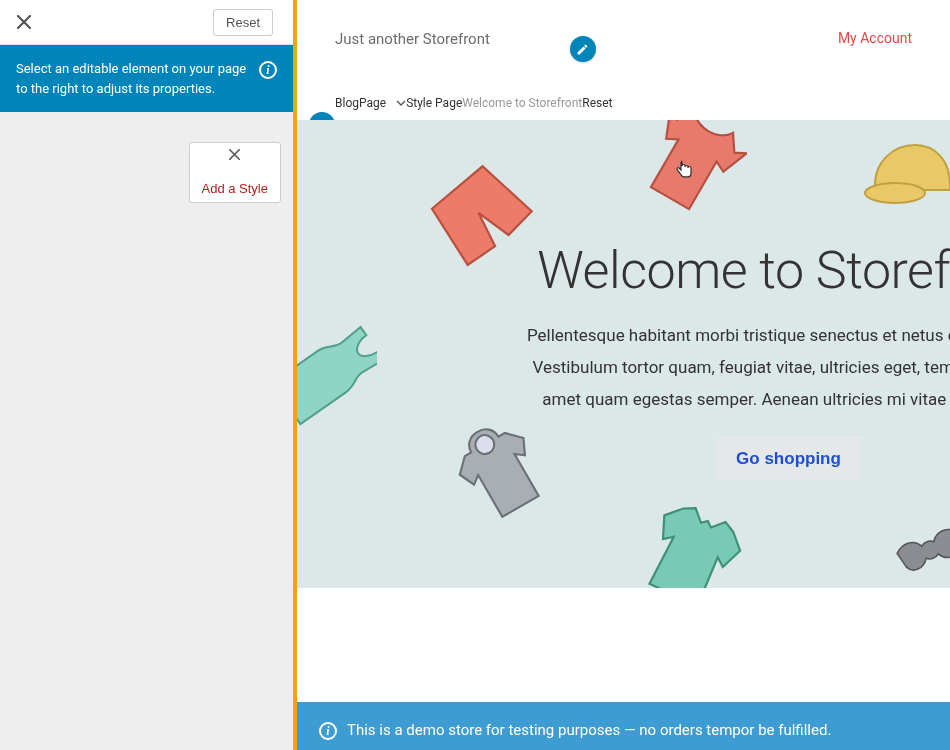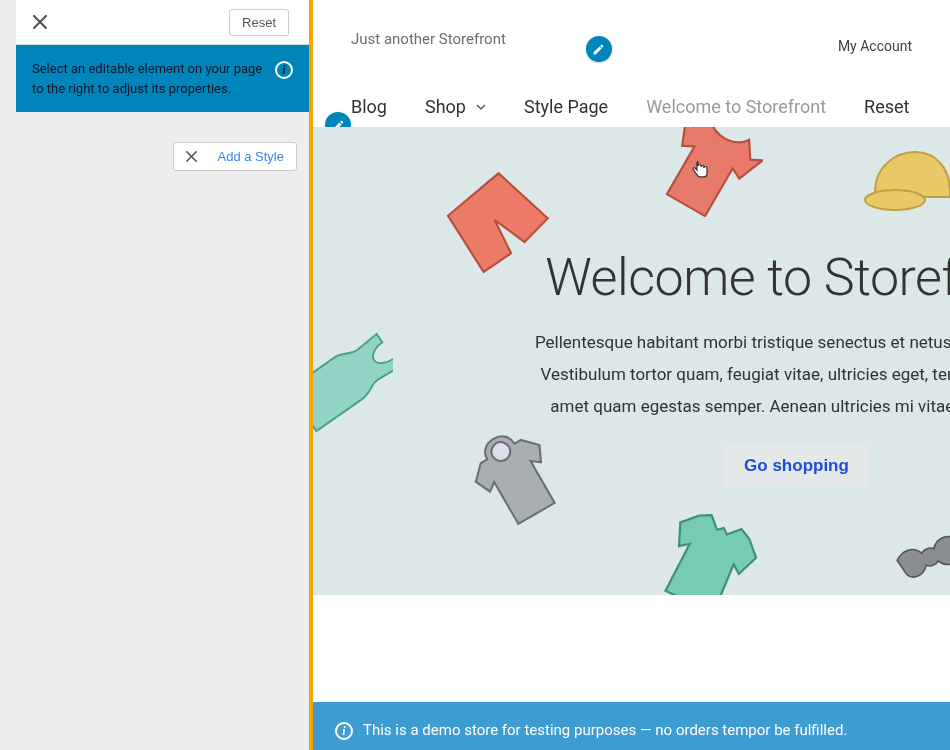--- a/index.html
+++ b/index.html
@@ -3,21 +3,21 @@
   <meta charset="utf-8">
   <style>
     * { box-sizing: border-box; margin: 0; padding: 0; }
     body {
       font-family: -apple-system, BlinkMacSystemFont, "Segoe UI", Roboto, Helvetica, Arial, sans-serif;
       width: 950px;
       height: 750px;
       overflow: hidden;
       background: #eee;
     }
-    .app { display: flex; width: 100%; height: 100%; padding-left: 16px; }
+    .app { display: flex; width: 100%; height: 100%; }
     .sidebar {
       width: 297px;
       background: #eeeeee;
       border-right: 4px solid #f0a800;
       display: flex;
       flex-direction: column;
       position: relative;
     }
     .sidebar-top {
       height: 45px;
@@ -50,21 +50,21 @@
       border: 1px solid #006799;
       border-radius: 3px;
       padding: 5px 12px;
       color: #fff;
       cursor: pointer;
       font-size: 13px;
       box-shadow: inset 0 -1px 0 rgba(0,0,0,.2);
     }
     .info-banner {
       background: #0085ba;
-      color: #0f172a;
+      color: #ffffff;
       padding: 14px 16px;
       font-size: 13px;
       line-height: 1.5;
       display: flex;
       align-items: flex-start;
       gap: 8px;
     }
     .info-banner .msg { flex: 1; }
     .info-icon {
       width: 18px; height: 18px;
@@ -85,26 +85,27 @@
       padding: 30px 12px;
       display: flex;
       justify-content: flex-end;
       align-items: flex-start;
     }
     .add-style-btn {
       background: #fff;
       border: 1px solid #ccc;
       border-radius: 3px;
       padding: 6px 12px;
-      color: #3b82f6;
+      color: #b91c1c;
       cursor: pointer;
       font-size: 13px;
       display: inline-flex;
       align-items: center;
       gap: 21px;
+      flex-direction: column;
     }
     .preview {
       flex: 1;
       background: #fff;
       height: 100%;
       overflow: hidden;
       position: relative;
     }
     .site-header {
       background: #fff;
@@ -137,28 +138,27 @@
       color: #fff;
       cursor: pointer;
       box-shadow: 0 1px 2px rgba(0,0,0,.2);
     }
     .edit-dot.branding-edit { margin-top: 6px; }
     .edit-dot.nav-edit { position: absolute; left: 12px; top: 112px; }
     .header-links {
       display: flex;
       gap: 22px;
       font-size: 14px;
-      color: #404040;
-      margin-top: 8px;
+      color: #ef4444;
+      margin-top: 0;
     }
     .nav {
       display: flex;
-      gap: 38px;
       margin-top: 34px;
-      font-size: 18px;
+      font-size: 12px;
       color: #333;
       position: relative;
     }
     .nav-item { cursor: pointer; display: flex; align-items: center; gap: 10px; }
     .nav-item.muted { color: #999; }
     .chev {
       width: 10px; height: 10px;
       display: inline-block;
     }
     .cursor-pointer {
@@ -267,21 +267,21 @@
         <svg width="13" height="13" viewBox="0 0 24 24">
             <path fill="#fff" d="M3 17.25V21h3.75l11-11-3.75-3.75-11 11zM20.7 7.05a1 1 0 0 0 0-1.4l-2.35-2.35a1 1 0 0 0-1.4 0L15 5.25 18.75 9l1.95-1.95z"></path>
           </svg>
       </span>
 
       <nav class="nav">
         <span class="nav-item">
             <span>Blog</span>
           </span>
         <span class="nav-item">
-          <span>Shop</span>
+          <span>Page</span>
           <svg class="chev" viewBox="0 0 10 10">
               <path d="M1 3 L5 7 L9 3" stroke="#555" stroke-width="1.4" fill="none"></path>
             </svg>
         </span>
         <span class="nav-item">
             <span>Style Page</span>
           </span>
         <span class="nav-item muted">
             <span>Welcome to Storefront</span>
           </span>

